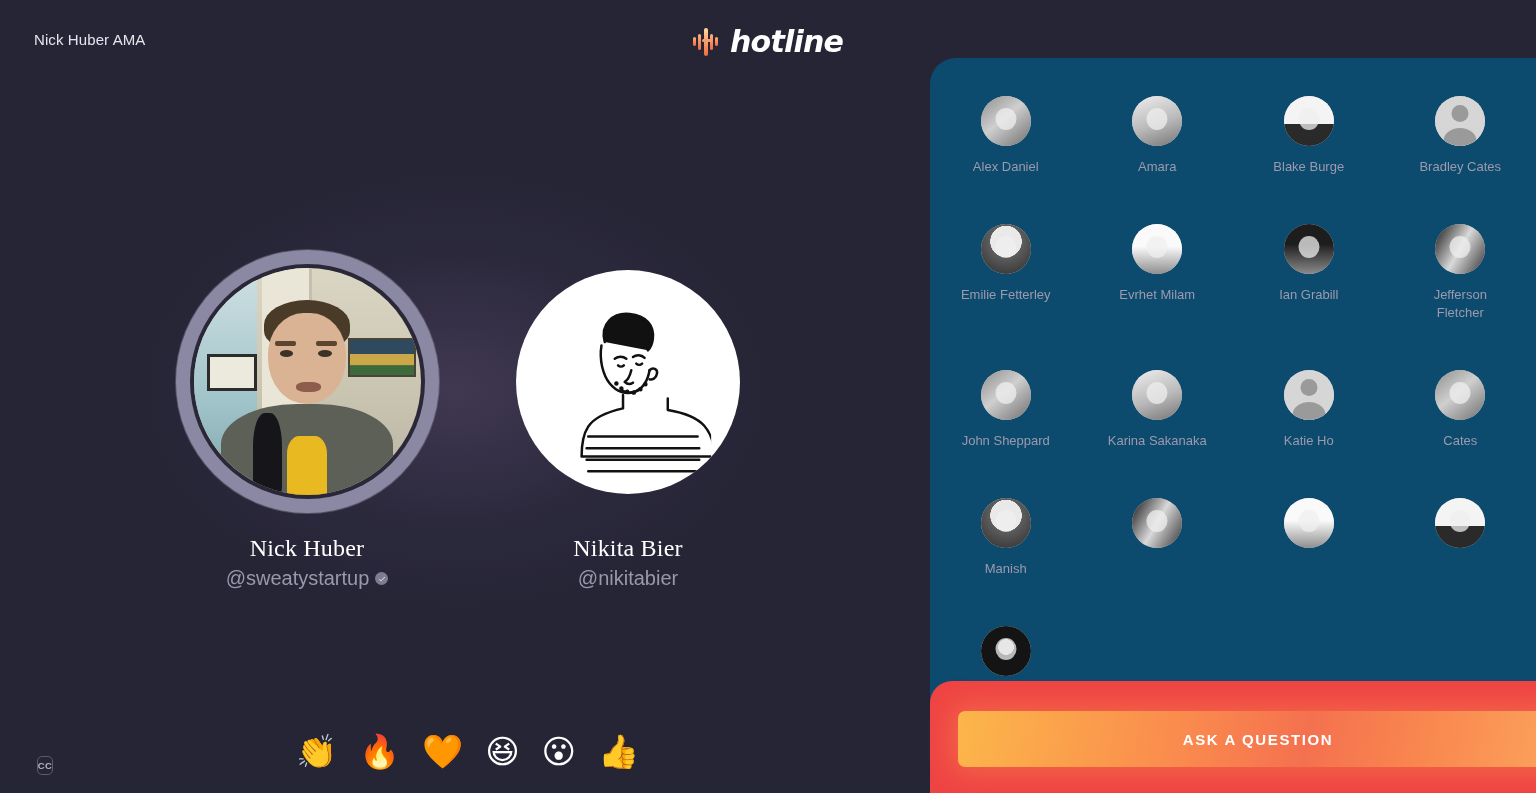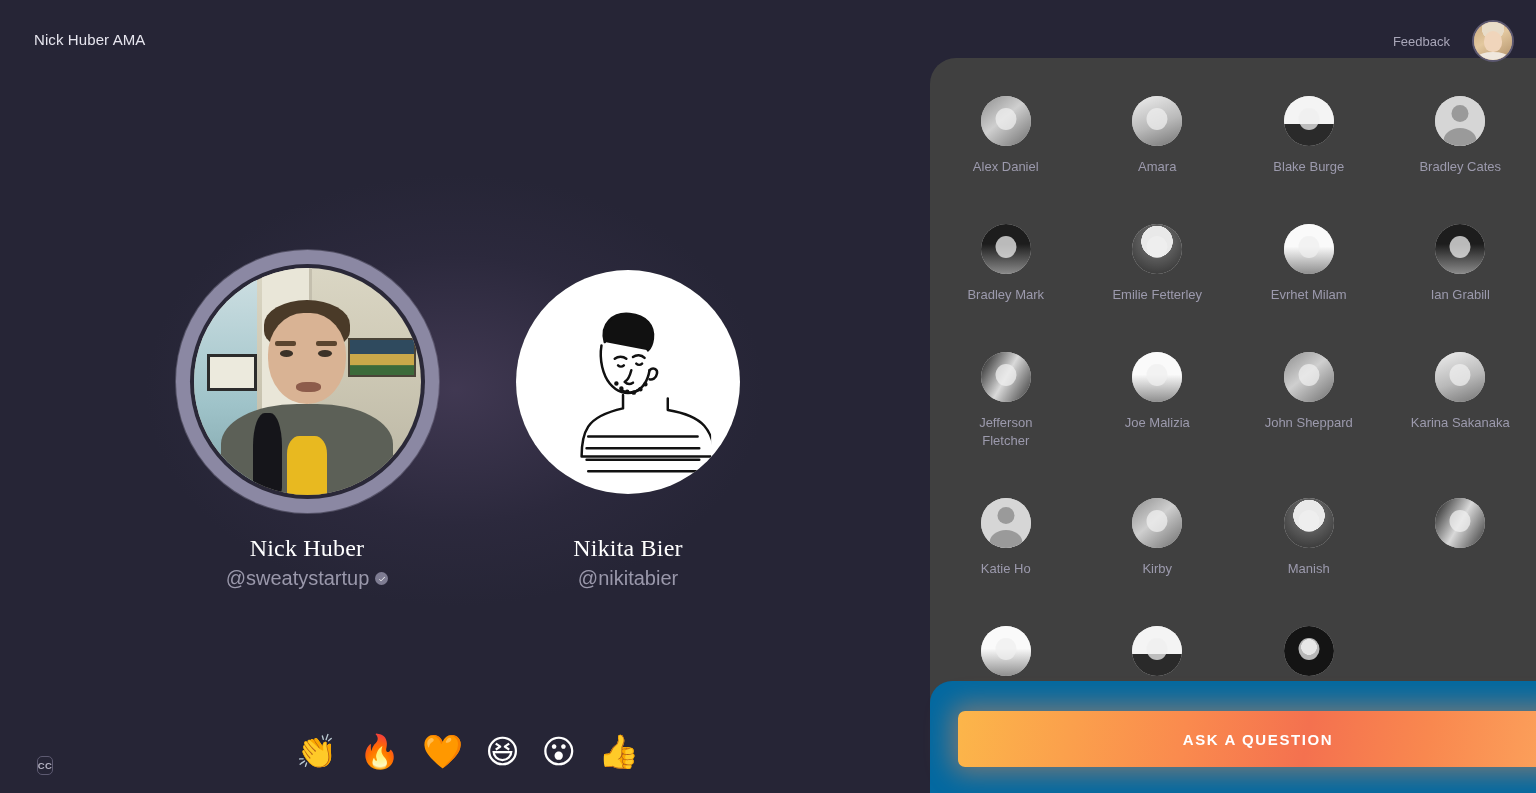--- a/index.html
+++ b/index.html
@@ -151,21 +151,21 @@
     position:absolute; left:0; top:735px; width:935px;
     display:flex; justify-content:center; align-items:center; gap:22px;
     z-index:35;
   }
   .reaction{ font-size:33px; line-height:1; cursor:pointer;
      font-family:"DejaVu Sans", sans-serif; }
 
   
   #people-panel{
     position:absolute; left:930px; top:58px; width:606px; height:735px;
-    background:#404040; border-top-left-radius:26px;
+    background:#0c4a6e; border-top-left-radius:26px;
     overflow:hidden;
   }
   #people-grid{
     position:absolute; left:0; top:38px; width:606px;
     display:grid; grid-template-columns:repeat(4,1fr);
     row-gap:48px;
   }
   .person{ display:flex; flex-direction:column; align-items:center; }
   .p-av{
     width:50px; height:50px; border-radius:50%; overflow:hidden;
@@ -188,46 +188,49 @@
   .av-e{position:absolute;inset:0;background:radial-gradient(circle at 50% 35%,#e9e9e9 0 38%,#5d5d5d 39%,#2c2c2c);}
   .av-f{position:absolute;inset:0;background:linear-gradient(120deg,#111,#d9d9d9 50%,#333);}
   .av-g{position:absolute;inset:0;background:linear-gradient(180deg,#fafafa 0 45%,#8e8e8e);}
   .av-dv{position:absolute;inset:0;background:radial-gradient(circle at 50% 42%,#cfcfcf 0 20%,#141414 21%);}
   .p-av .fc{position:absolute;left:50%;top:24%;width:42%;height:44%;
      transform:translateX(-50%);border-radius:50%;background:rgba(245,238,230,.75);}
 
   
   #cta-panel{
     position:absolute; left:930px; top:681px; width:606px; height:112px;
-    background:#0369a1; border-top-left-radius:22px; z-index:30;
+    background:#ef4444; border-top-left-radius:22px; z-index:30;
   }
   #ask-btn{
     position:absolute; left:28px; top:30px; width:600px; height:56px;
     border-radius:7px;
     background:linear-gradient(100deg,#fcb64a 0%, #fa8a4e 38%, #f4714f 58%, #f9884f 78%, #fca35c 100%);
     box-shadow:0 0 26px 7px rgba(249,140,76,.45);
     display:flex; align-items:center; justify-content:center;
     color:#fff; font-size:15px; font-weight:bold; letter-spacing:1.6px;
   }
 </style>
 </head>
 <body>
 
 <div id="topbar">
   <div id="room-title">Nick Huber AMA</div>
 
-
-  <div id="topright">
-    <div id="feedback-link">Feedback</div>
-    <div id="user-avatar">
-      <div class="hair"></div>
-        <div class="face"></div>
-        <div class="shoulder"></div>
+  <div id="brand">
+    <div id="brand-mark">
+      <i></i>
+        <i></i>
+        <i></i>
+        <i></i>
+        <i></i>
+        <b></b>
     </div>
+    <div id="brand-word">hotline</div>
   </div>
+
 </div>
 
 <div id="stage">
   <div id="speakers">
 
     <div class="speaker">
       <div class="ring active">
         <div class="inner">
           <div class="cam">
             <div class="wallL"></div>
@@ -328,59 +331,45 @@
         <div class="p-av">
           <div class="av-ph">
             <div class="h"></div>
             <div class="b"></div>
           </div>
         </div>
         <div class="p-name">Bradley Cates</div>
       </div>
       <div class="person">
         <div class="p-av">
+          <div class="av-e"></div>
+          <div class="fc"></div>
+        </div>
+        <div class="p-name">Emilie Fetterley</div>
+      </div>
+      <div class="person">
+        <div class="p-av">
+          <div class="av-g"></div>
+          <div class="fc"></div>
+        </div>
+        <div class="p-name">Evrhet Milam</div>
+      </div>
+      <div class="person">
+        <div class="p-av">
           <div class="av-d"></div>
           <div class="fc"></div>
         </div>
-        <div class="p-name">Bradley Mark</div>
-      </div>
-      <div class="person">
-        <div class="p-av">
-          <div class="av-e"></div>
-          <div class="fc"></div>
-        </div>
-        <div class="p-name">Emilie Fetterley</div>
-      </div>
-      <div class="person">
-        <div class="p-av">
-          <div class="av-g"></div>
-          <div class="fc"></div>
-        </div>
-        <div class="p-name">Evrhet Milam</div>
-      </div>
-      <div class="person">
-        <div class="p-av">
-          <div class="av-d"></div>
-          <div class="fc"></div>
-        </div>
         <div class="p-name">Ian Grabill</div>
       </div>
       <div class="person">
         <div class="p-av">
           <div class="av-f"></div>
           <div class="fc"></div>
         </div>
         <div class="p-name">Jefferson Fletcher</div>
-      </div>
-      <div class="person">
-        <div class="p-av">
-          <div class="av-g"></div>
-          <div class="fc"></div>
-        </div>
-        <div class="p-name">Joe Malizia</div>
       </div>
       <div class="person">
         <div class="p-av">
           <div class="av-a"></div>
           <div class="fc"></div>
         </div>
         <div class="p-name">John Sheppard</div>
       </div>
       <div class="person">
         <div class="p-av">
@@ -396,21 +385,21 @@
             <div class="b"></div>
           </div>
         </div>
         <div class="p-name">Katie Ho</div>
       </div>
       <div class="person">
         <div class="p-av">
           <div class="av-a"></div>
           <div class="fc"></div>
         </div>
-        <div class="p-name">Kirby</div>
+        <div class="p-name">Cates</div>
       </div>
       <div class="person">
         <div class="p-av">
           <div class="av-e"></div>
           <div class="fc"></div>
         </div>
         <div class="p-name">Manish</div>
       </div>
       <div class="person">
         <div class="p-av">

